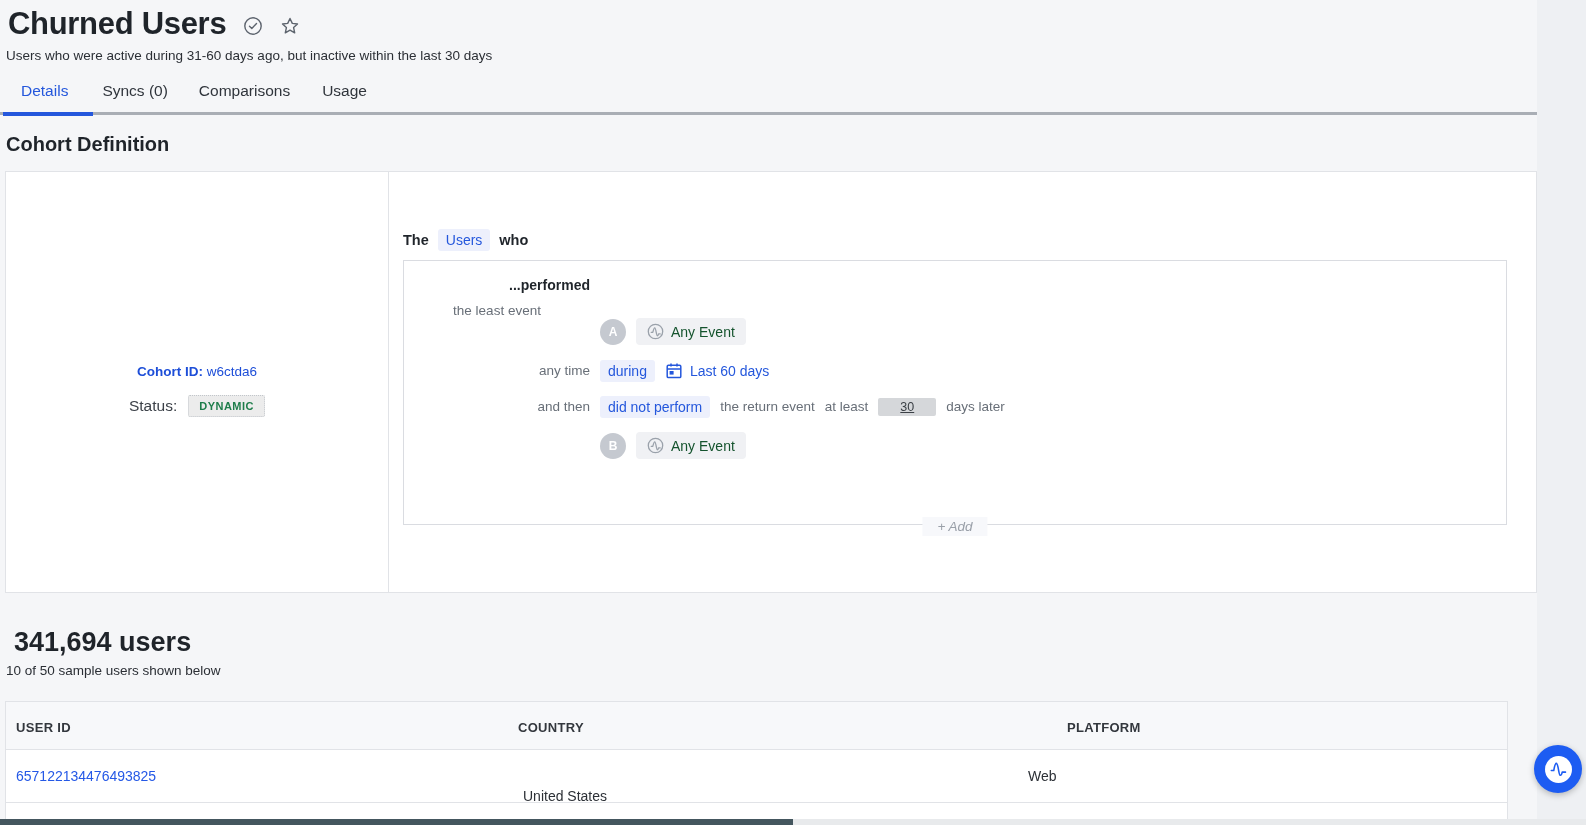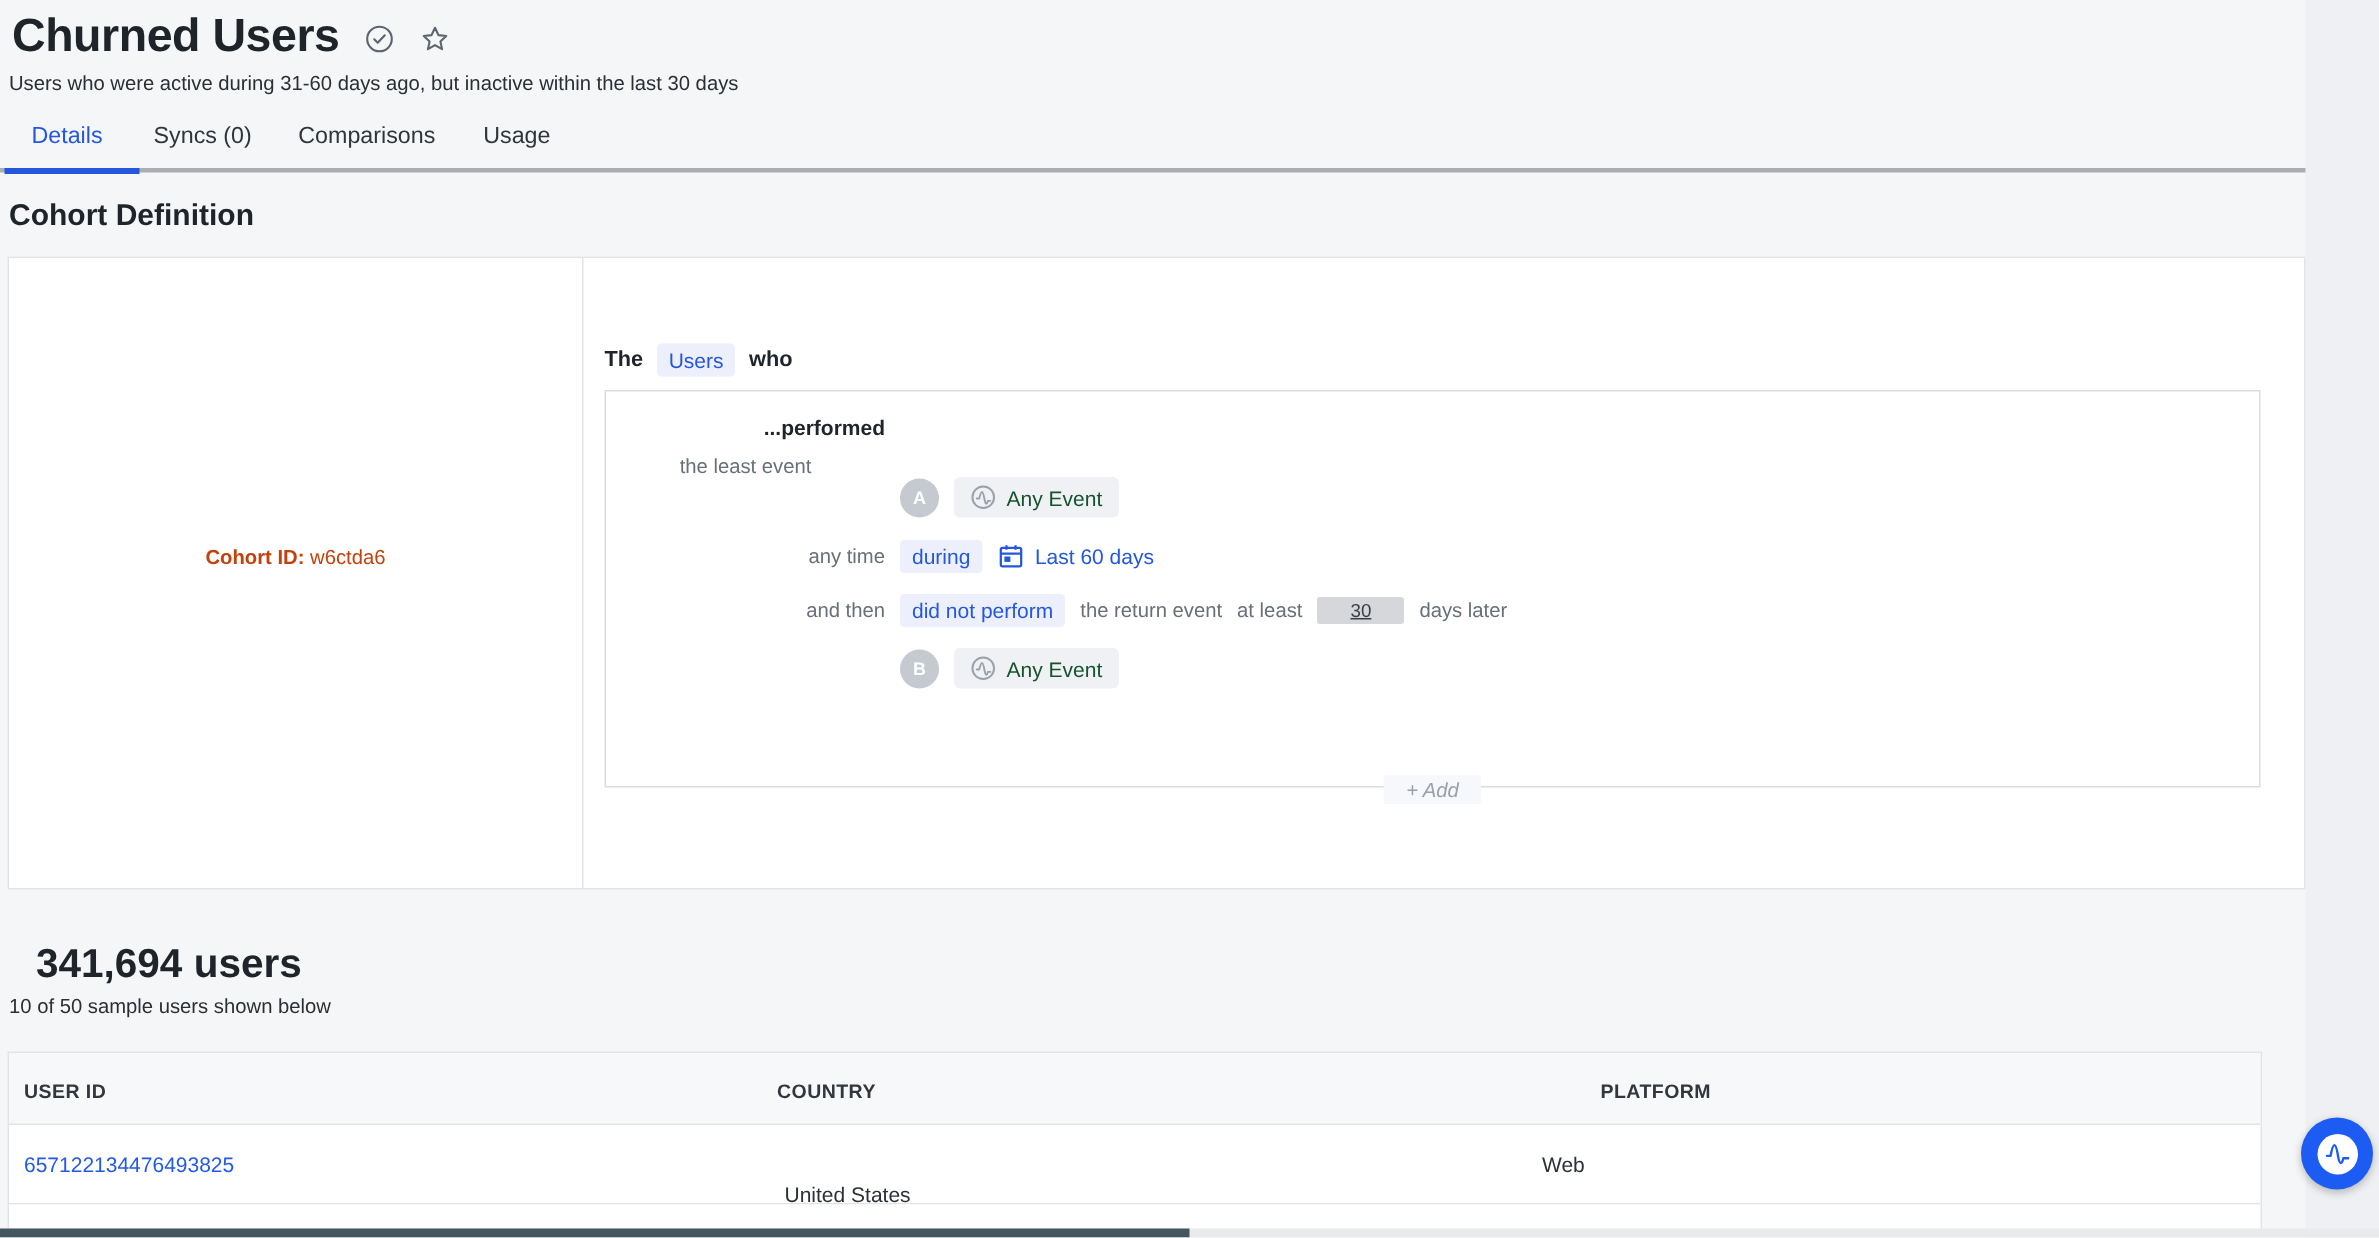--- a/index.html
+++ b/index.html
@@ -31,21 +31,21 @@
   .tab-usage { margin-left: 32px; }
   .tabbar-line { position: absolute; left: 0; top: 112px; width: 1537px; height: 3px; background: #a9aeb5; }
   .tab-underline { position: absolute; left: 3px; top: 112px; width: 90px; height: 4px; background: #2457dc; }
 
   .section-title { position: absolute; left: 6px; top: 133px; font-size: 20px; font-weight: 700; color: #1f242a; }
 
   
   .cohort-card { position: absolute; left: 5px; top: 171px; width: 1532px; height: 422px; background: #fff; border: 1px solid #e1e3e7; }
   .card-divider { position: absolute; left: 382px; top: 0; width: 1px; height: 100%; background: #e1e3e7; }
 
-  .cohort-id-line { position: absolute; left: 0; top: 192px; width: 382px; text-align: center; font-size: 13.5px; color: #c2410c; }
+  .cohort-id-line { position: absolute; left: 0; top: 192px; width: 382px; text-align: center; font-size: 13.5px; color: #1d4ed8; }
   .cohort-id-label { font-weight: 700; }
   .status-line { position: absolute; left: 0; top: 223px; width: 382px; display: flex; justify-content: center; align-items: center; gap: 11px; }
   .status-label { font-size: 15.5px; color: #3c4148; }
   .status-badge {
     font-size: 11px; font-weight: 700; letter-spacing: 0.5px; color: #1e7d4b;
     background: #ececec; border: 1px dotted #c2c6cb; padding: 4px 10px; border-radius: 2px;
   }
 
   
   .subject-line { position: absolute; left: 397px; top: 57px; display: flex; align-items: center; gap: 9px; font-size: 14.5px; }
@@ -84,21 +84,21 @@
     text-align: center; font-size: 12.5px; color: #3b4046; font-family: "Liberation Sans", sans-serif; text-decoration: underline;
   }
 
   .add-button {
     position: absolute; left: 50%; bottom: -12px; transform: translateX(-50%);
     background: #f7f8fb; padding: 2px 15px; font-size: 13.5px; font-style: italic;
     color: #9aa0a9; cursor: pointer; white-space: nowrap;
   }
 
   
-  .user-count { position: absolute; left: 24px; top: 627px; font-size: 27px; font-weight: 700; color: #1f242a; }
+  .user-count { position: absolute; left: 14px; top: 627px; font-size: 27px; font-weight: 700; color: #1f242a; }
   .sample-note { position: absolute; left: 6px; top: 663px; font-size: 13.5px; color: #2b2f35; }
 
   .users-table { position: absolute; left: 5px; top: 701px; width: 1503px; height: 119px; background: #fff; border: 1px solid #e1e3e7; border-bottom: none; overflow: hidden; }
   .table-header { position: relative; height: 48px; background: #f7f8fa; border-bottom: 1px solid #e1e3e7; }
   .th { position: absolute; top: 18px; font-size: 13px; font-weight: 700; color: #33373d; letter-spacing: 0.3px; }
   .th-userid { left: 10px; }
   .th-country { left: 512px; }
   .th-platform { left: 1017px; margin-left: 44px; }
   .table-row { position: relative; height: 53px; border-bottom: 1px solid #e1e3e7; background: #fff; }
   .td { position: absolute; top: 18px; font-size: 14px; color: #2c3036; }
@@ -153,20 +153,24 @@
   <div class="tab-underline"></div>
 
   <h2 class="section-title">Cohort Definition</h2>
 
   <div class="cohort-card">
     <div class="card-divider"></div>
 
     <div class="cohort-id-line">
       <span class="cohort-id-label">Cohort ID:</span><span> w6ctda6</span>
     </div>
+    <div class="status-line">
+      <span class="status-label">Status:</span>
+      <span class="status-badge">DYNAMIC</span>
+    </div>
 
     <div class="subject-line">
       <span class="subject-word">The</span>
       <span class="chip">Users</span>
       <span class="subject-word">who</span>
     </div>
 
     <div class="inner-box">
 
       <div class="def-row row-performed">

